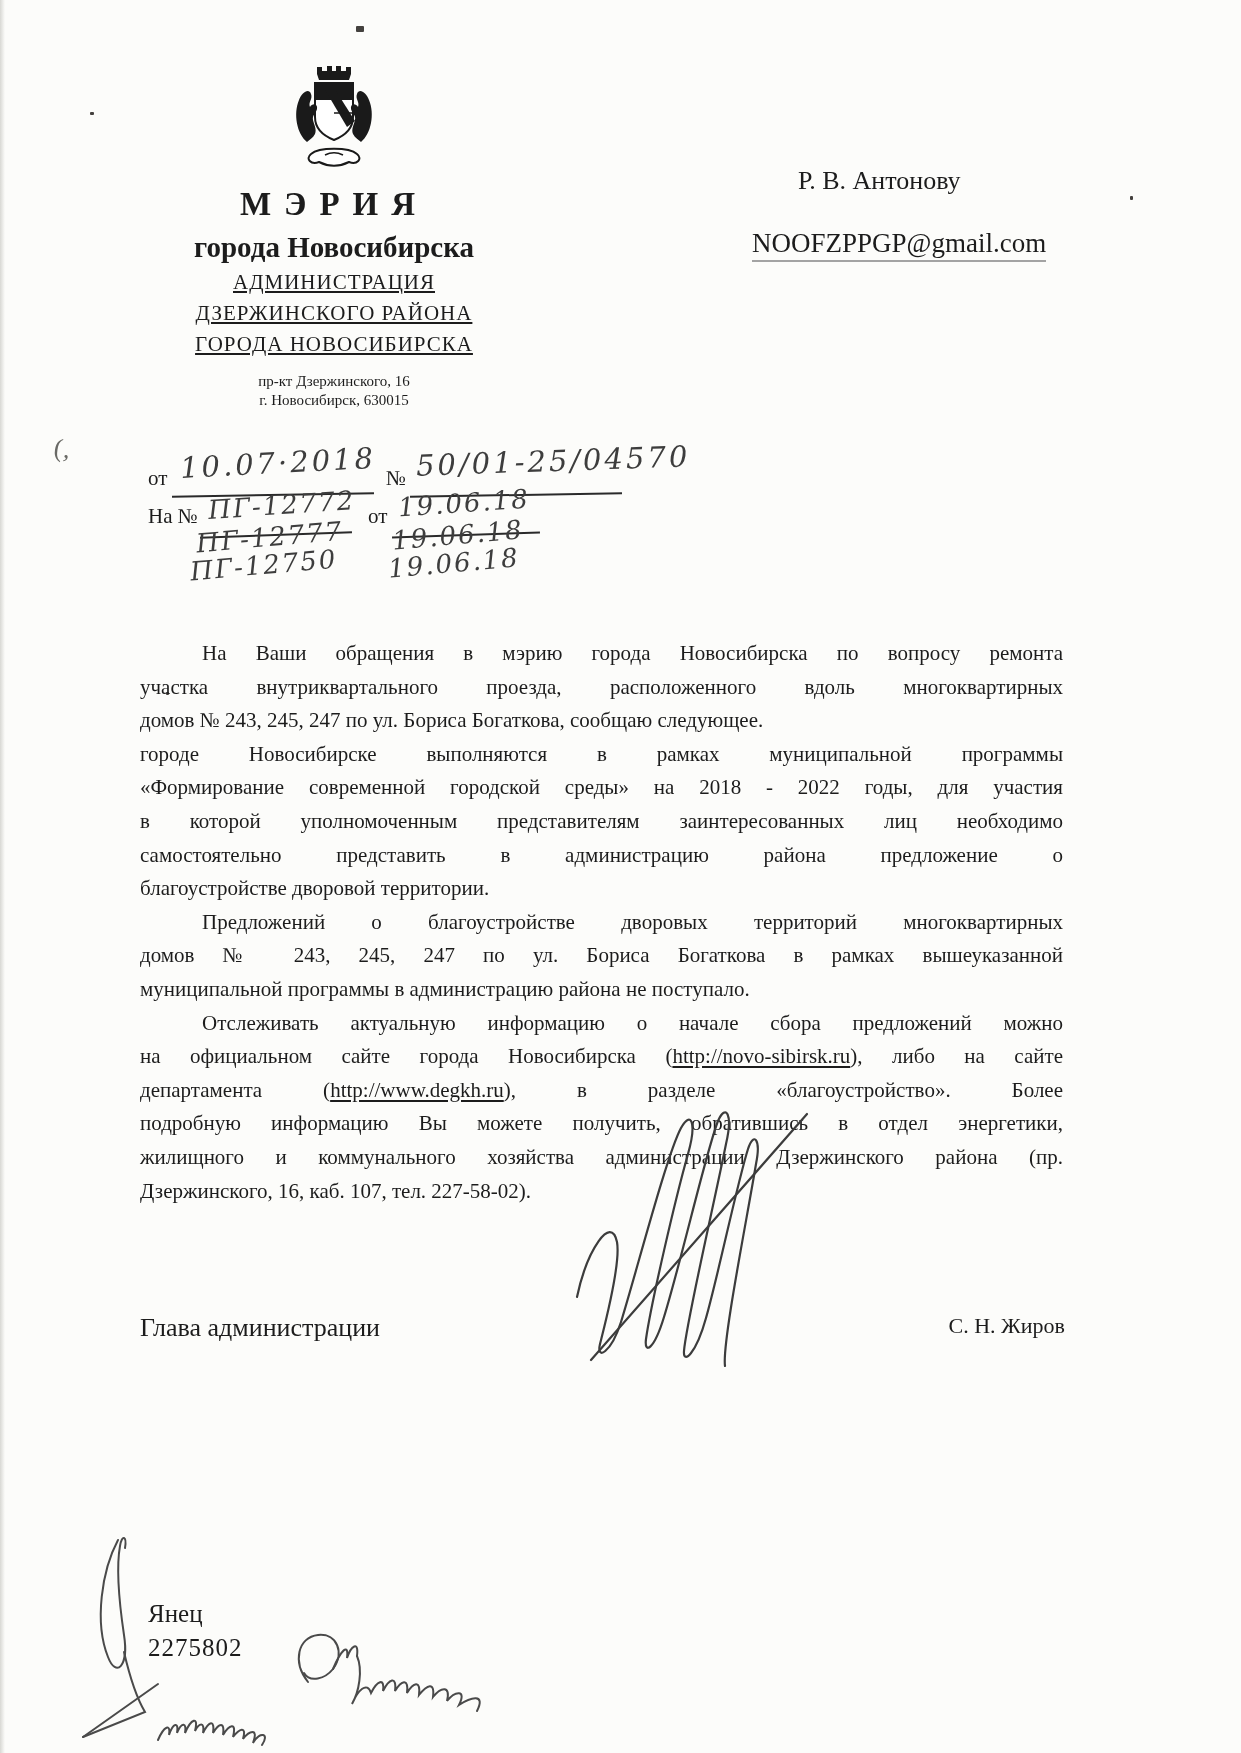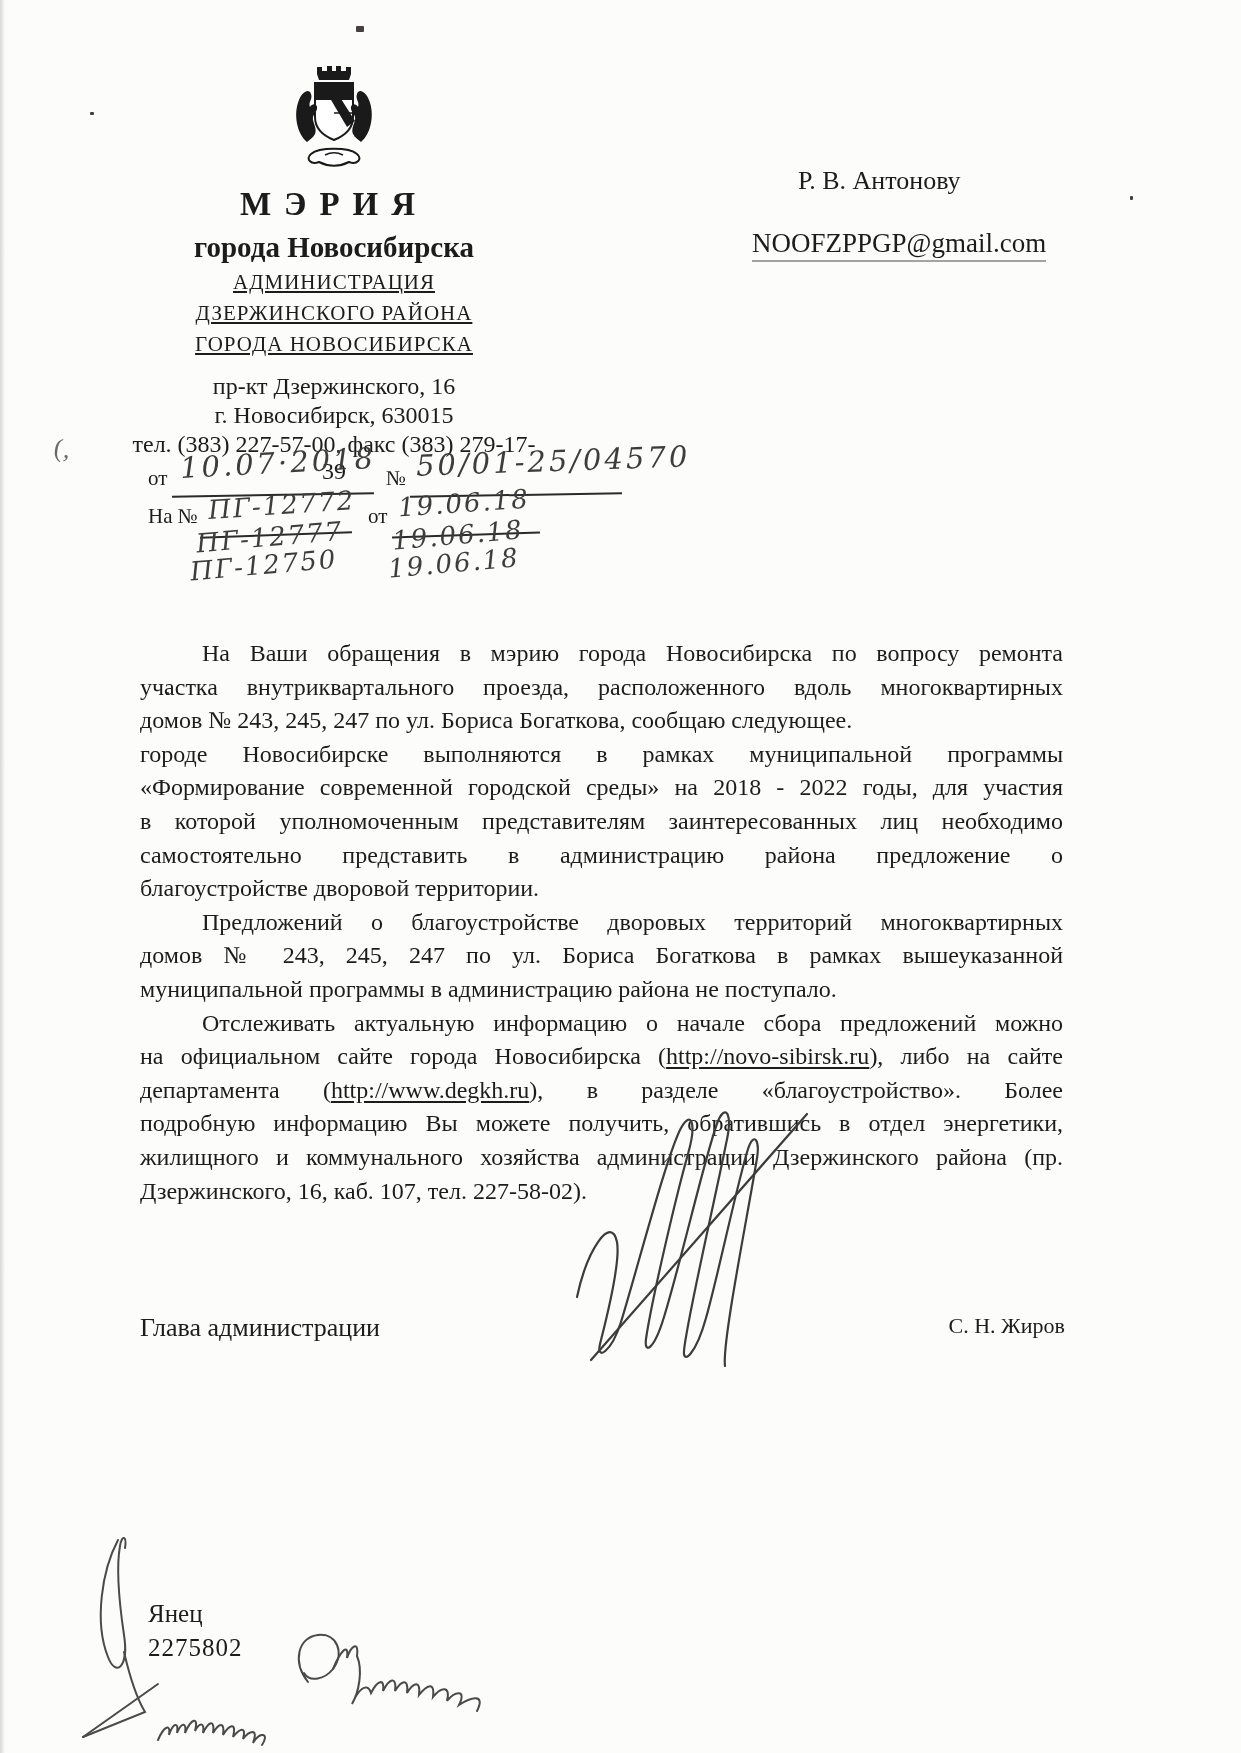--- a/index.html
+++ b/index.html
@@ -11,39 +11,39 @@
   .scan-edge{position:absolute;left:0;top:0;width:5px;height:100%;
     background:linear-gradient(to right,#d8d8d4,#fcfcfa);}
   .speck{position:absolute;background:#44413e;border-radius:1px;}
 
   
   .letterhead{position:absolute;left:128px;top:58px;width:412px;text-align:center;}
   .coat{display:block;margin:0 auto 16px auto;}
   .org-meriya{font-size:33px;font-weight:bold;letter-spacing:13px;margin:0 0 8px 0;}
   .org-city{font-size:29px;font-weight:bold;margin:0 0 6px 0;}
   .org-caps{font-size:21px;letter-spacing:1px;margin:0 0 6px 0;text-decoration:underline;}
-  .addr{font-size:24px;margin:2px 0;}
+  .addr{font-size:15px;margin:2px 0;}
   .addr-gap{margin-top:16px;}
 
   
   .ref-label{position:absolute;font-size:21px;white-space:nowrap;}
   .hw{position:absolute;font-family:"DejaVu Serif",serif;font-style:italic;
       color:#3d3d3d;white-space:nowrap;}
   .hw-big{font-size:29px;letter-spacing:3px;}
   .hw-med{font-size:26px;letter-spacing:2px;}
   .ref-line{position:absolute;height:2px;background:#2a2a2a;}
 
   
   .recipient-name{position:absolute;left:798px;top:166px;font-size:26px;}
   .recipient-email{position:absolute;left:752px;top:228px;font-size:27px;
       border-bottom:2px solid #a3a3a3;padding-bottom:1px;}
 
   
   .body-block{position:absolute;left:140px;top:637px;width:923px;
-      font-size:24px;}
+      font-size:21px;}
   .body-block .line{line-height:33.6px;text-align:justify;text-align-last:justify;
       white-space:normal;}
   .body-block .line.indent{padding-left:62px;}
   .body-block .line.last{text-align-last:left;}
   .body-block u{text-underline-offset:3px;}
 
   
   .sig-position{position:absolute;left:140px;top:1313px;font-size:26px;}
   .sig-name{position:absolute;right:176px;top:1313px;font-size:22px;}
 
@@ -86,21 +86,20 @@
       <path d="M30 96 c8 -7 38 -7 46 0 c6 5 0 11 -8 8 c-10 5 -20 5 -30 0 c-8 3 -14 -3 -8 -8 z" fill="#ffffff" stroke-width="2"></path>
       <path d="M44 97 c6 -3 12 -3 18 0" stroke-width="1.5"></path>
     </svg>
     <div class="org-meriya">МЭРИЯ</div>
     <div class="org-city">города Новосибирска</div>
     <div class="org-caps">АДМИНИСТРАЦИЯ</div>
     <div class="org-caps">ДЗЕРЖИНСКОГО РАЙОНА</div>
     <div class="org-caps">ГОРОДА НОВОСИБИРСКА</div>
     <div class="addr addr-gap">пр-кт Дзержинского, 16</div>
     <div class="addr">г. Новосибирск, 630015</div>
-    <div class="addr">тел. (383) 227-57-00, факс (383) 279-17-39</div>
   </div>
 
   <div class="ref-label" style="left:148px;top:466px;">от</div>
   <div class="hw hw-big" style="left:180px;top:446px;transform:rotate(-3deg);">10.07·2018</div>
   <div class="ref-line" style="left:172px;top:494px;width:202px;transform:rotate(-1deg);"></div>
   <div class="ref-label" style="left:386px;top:466px;">№</div>
   <div class="hw hw-big" style="left:416px;top:444px;transform:rotate(-2deg);">50/01-25/04570</div>
   <div class="ref-line" style="left:410px;top:494px;width:212px;transform:rotate(-1deg);"></div>
 
   <div class="ref-label" style="left:148px;top:504px;">На №</div>

